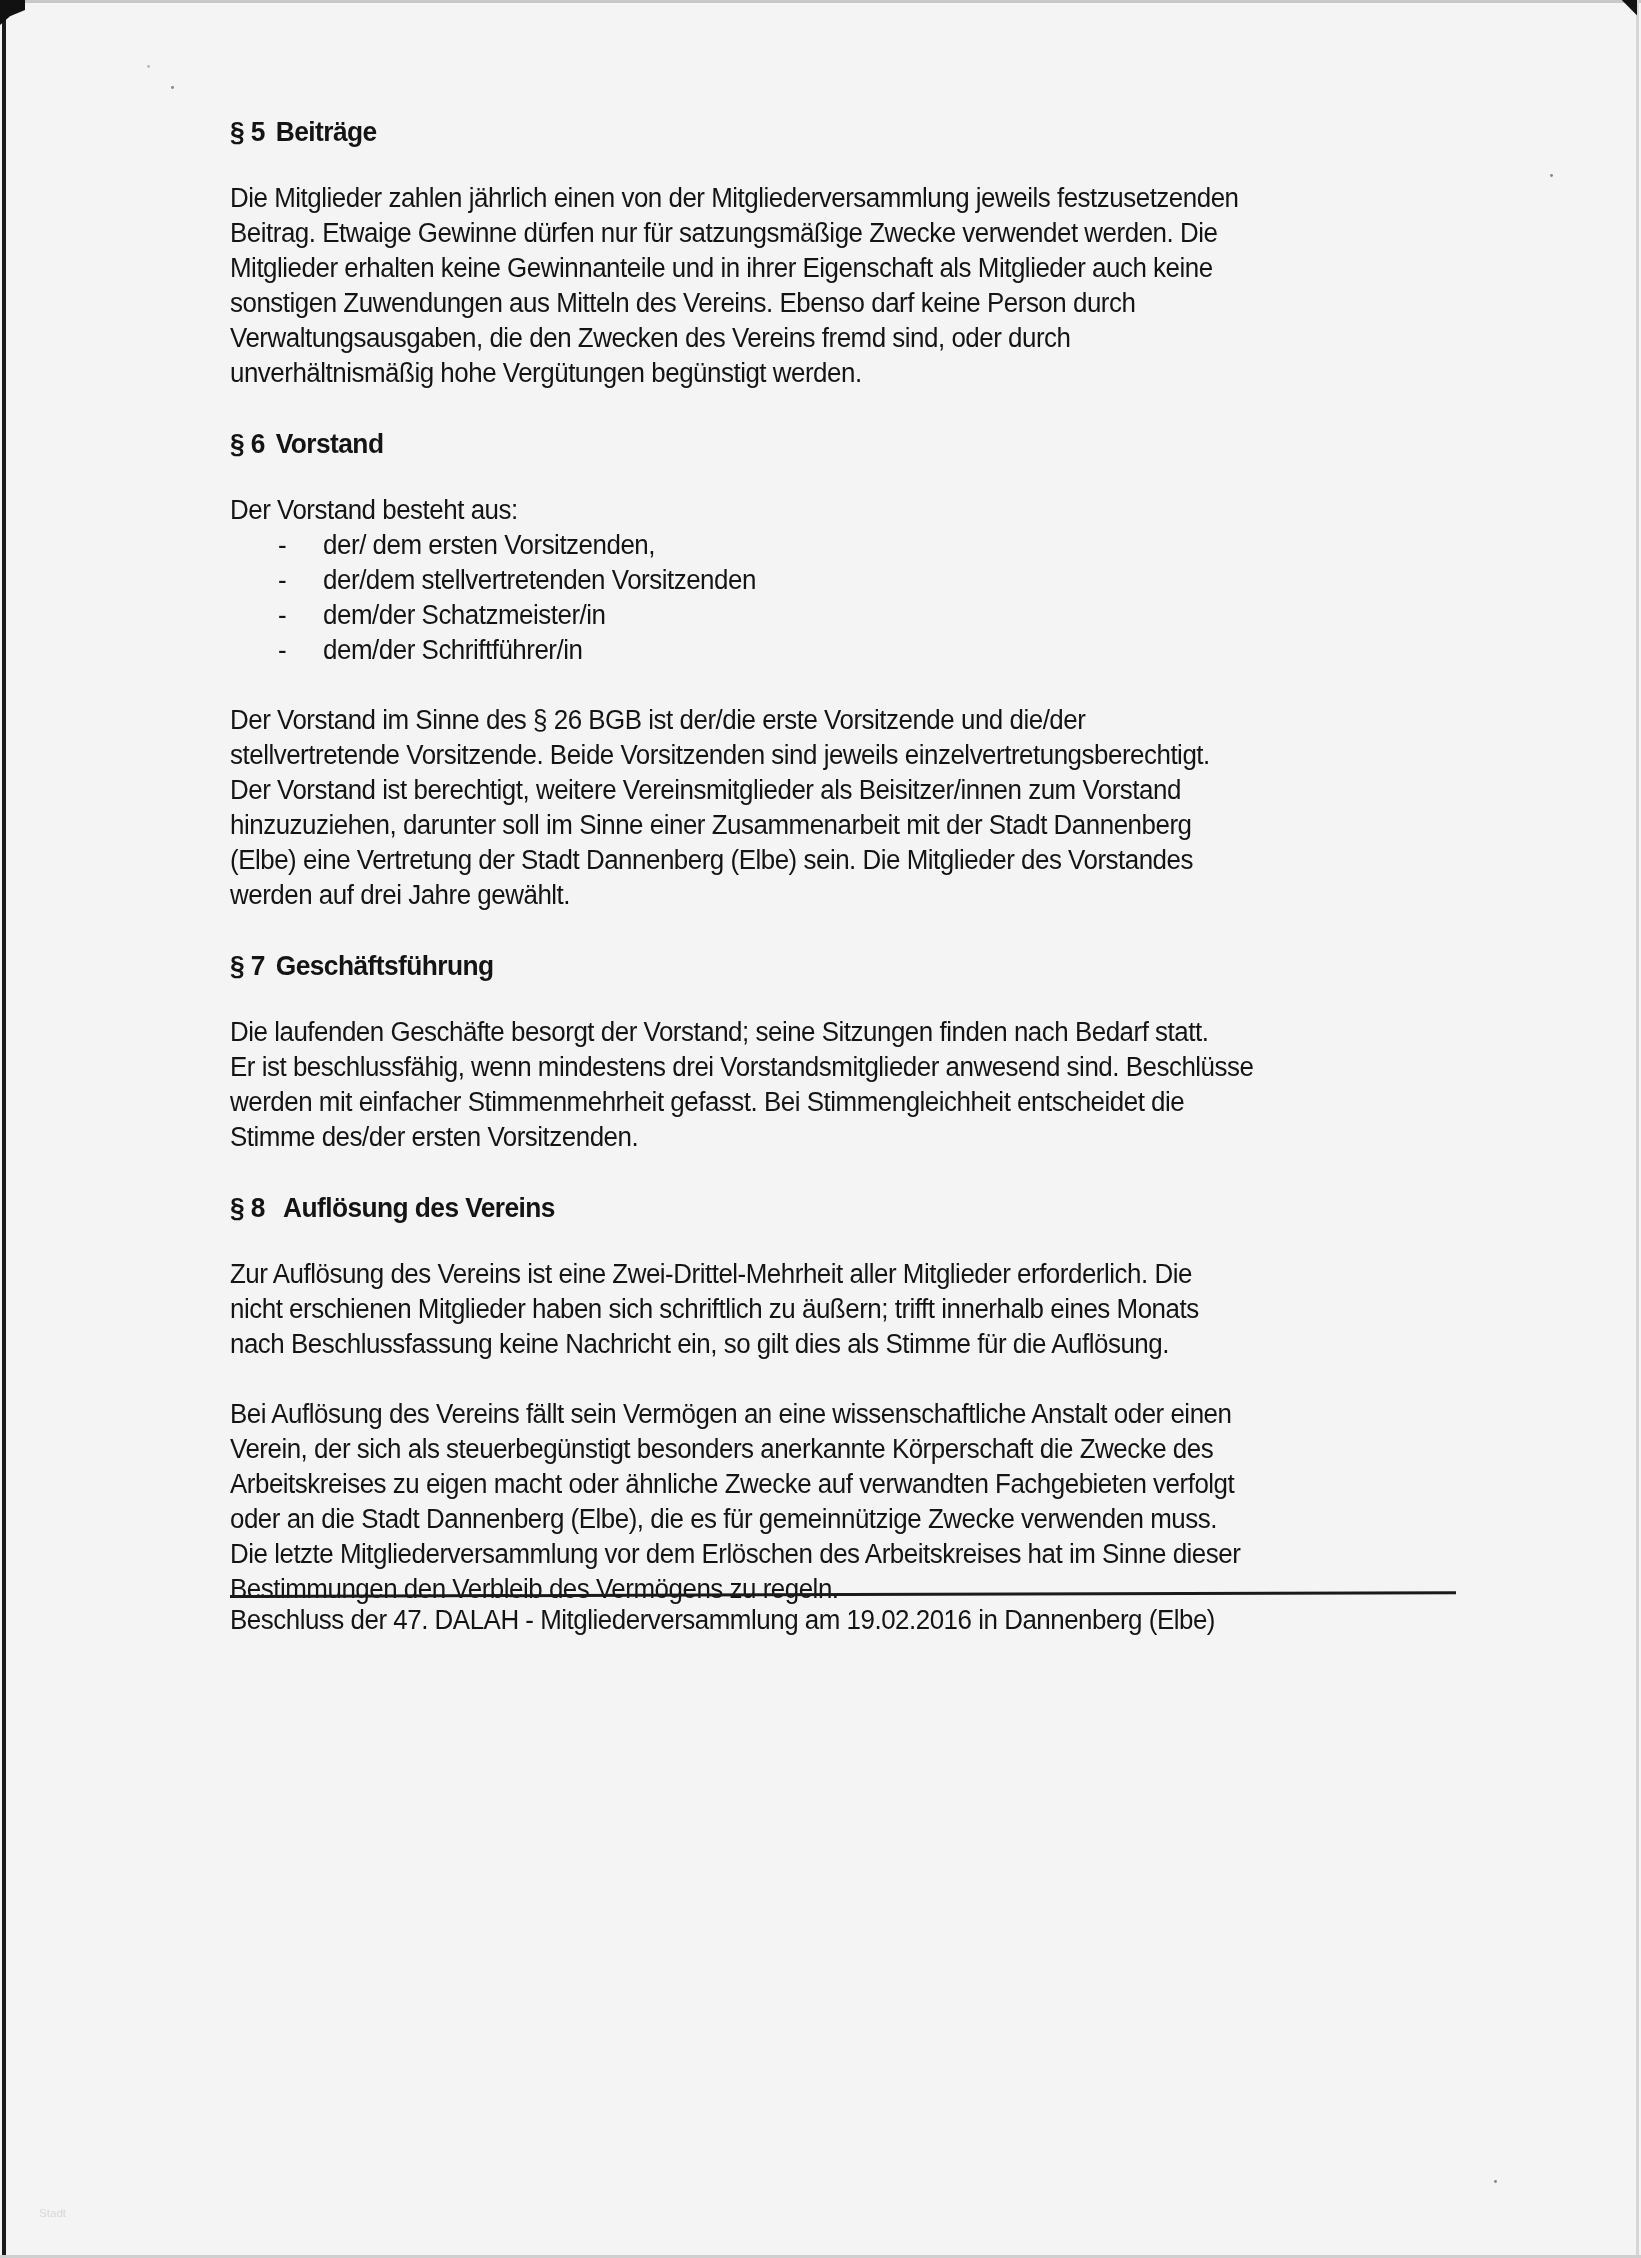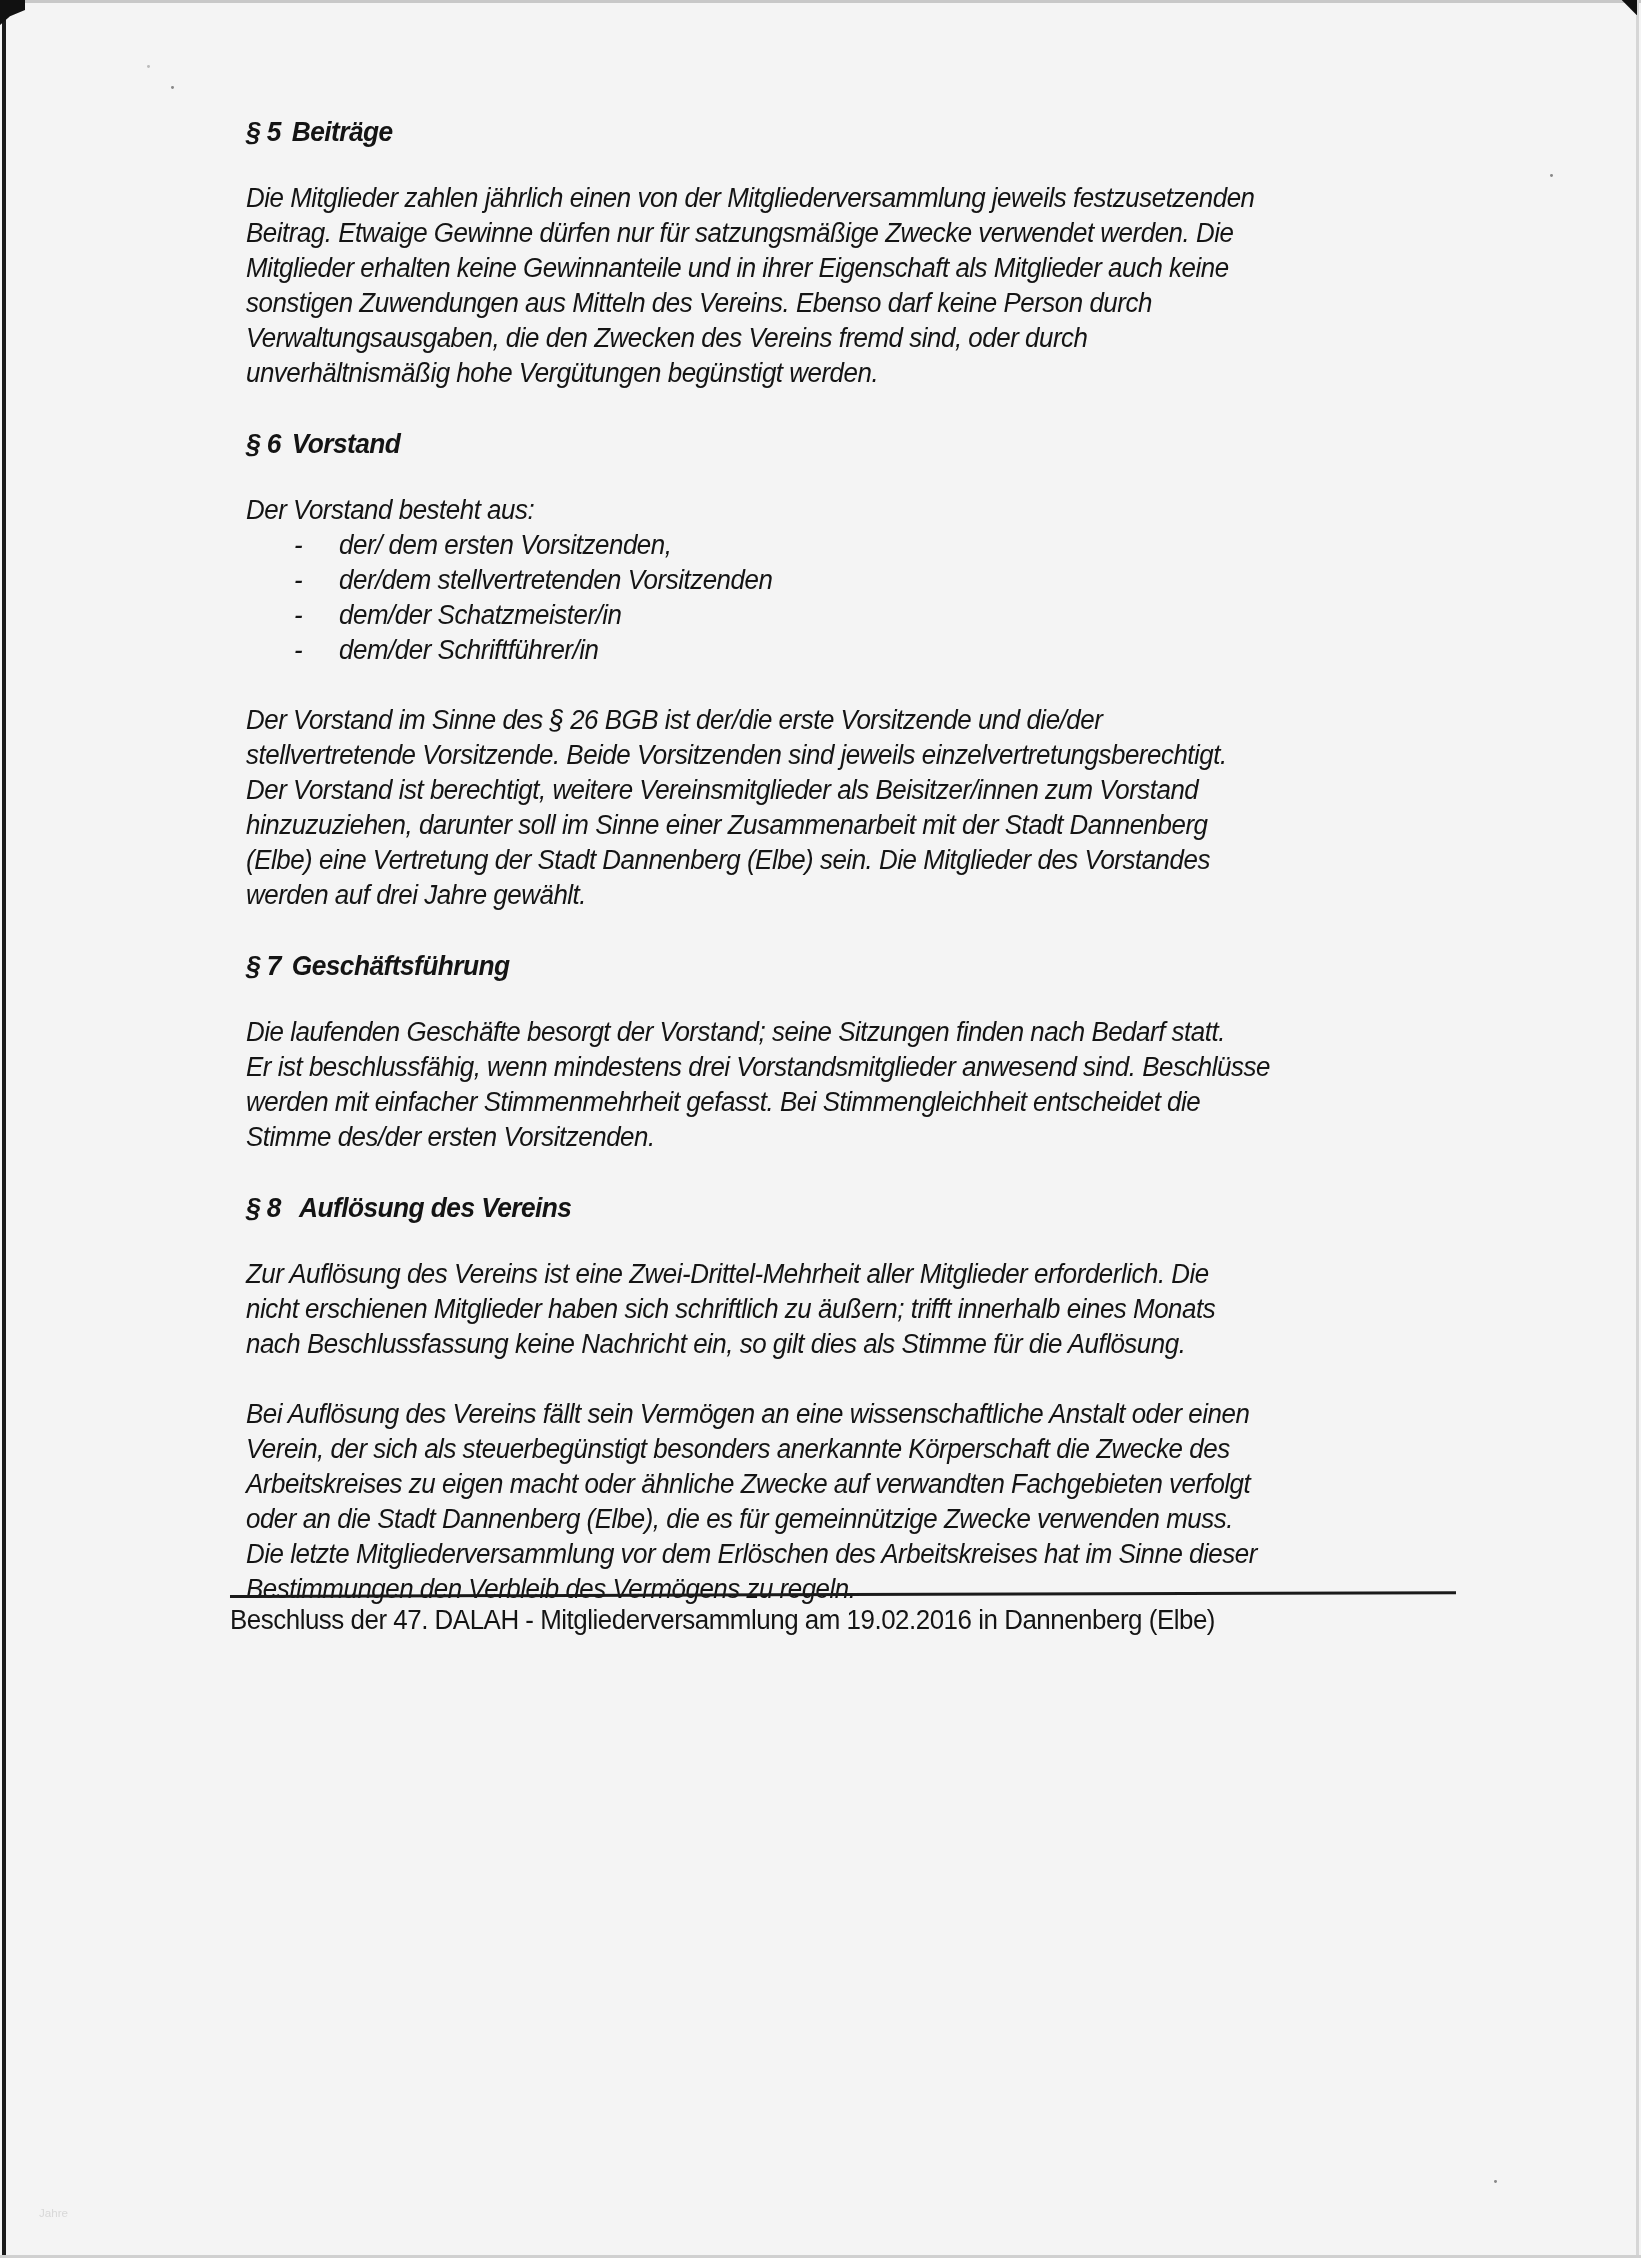--- a/index.html
+++ b/index.html
@@ -24,21 +24,21 @@
   }
   .corner-tl {
     position: absolute; left: 0; top: 0; width: 25px; height: 25px; background: #111;
     clip-path: polygon(0 0, 100% 0, 100% 40%, 40% 65%, 0 100%);
   }
   .corner-tr {
     position: absolute; right: 3.9px; top: 0; width: 15.4px; height: 15.4px; background: #111;
     clip-path: polygon(0 0, 100% 0, 100% 100%);
   }
   .content {
-    position: absolute; left: 246px; top: 114px; width: 1246px; font-style: italic;
+    position: absolute; left: 230px; top: 114px; width: 1246px;
   }
   .heading {
     font-weight: bold; font-size: 28px; letter-spacing: -0.6px;
     line-height: 35px; margin: 0; height: 35px;
     transform: scaleX(0.94); transform-origin: left;
     white-space: nowrap;
   }
   .heading .num { margin-right: 11.6px; }
   .para {
     font-size: 27px; line-height: 35px; margin: 0;
@@ -158,14 +158,14 @@
       <span class="line">Arbeitskreises zu eigen macht oder ähnliche Zwecke auf verwandten Fachgebieten verfolgt</span>
       <span class="line">oder an die Stadt Dannenberg (Elbe), die es für gemeinnützige Zwecke verwenden muss.</span>
       <span class="line">Die letzte Mitgliederversammlung vor dem Erlöschen des Arbeitskreises hat im Sinne dieser</span>
       <span class="line">Bestimmungen den Verbleib des Vermögens zu regeln.</span>
     </p>
   </section>
 </div>
 
 <div class="rule"></div>
 <div class="footer">Beschluss der 47. DALAH - Mitgliederversammlung am 19.02.2016 in Dannenberg (Elbe)</div>
-<div class="watermark">Jahre</div>
+<div class="watermark">Stadt</div>
 
 
 </body></html>

